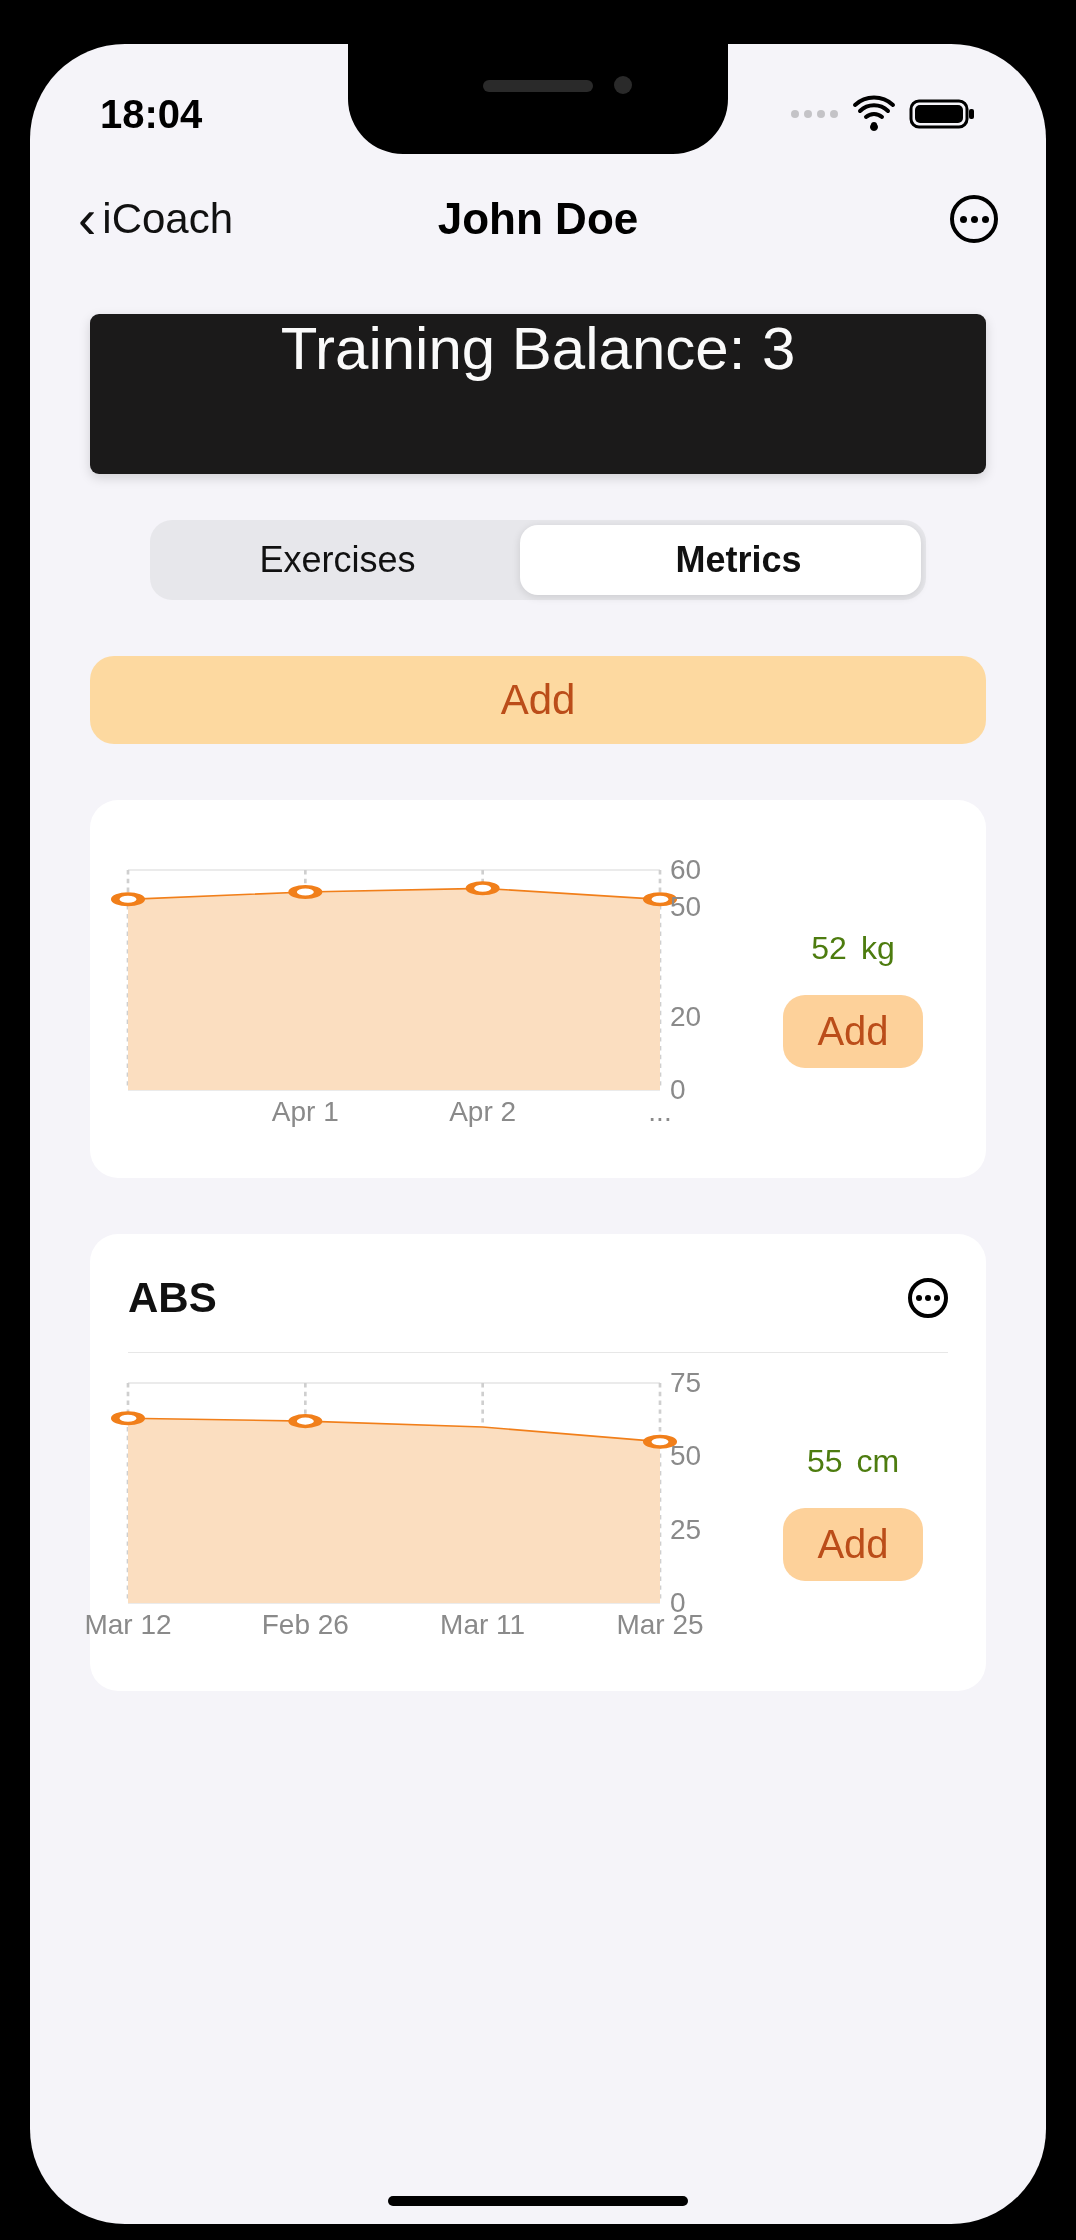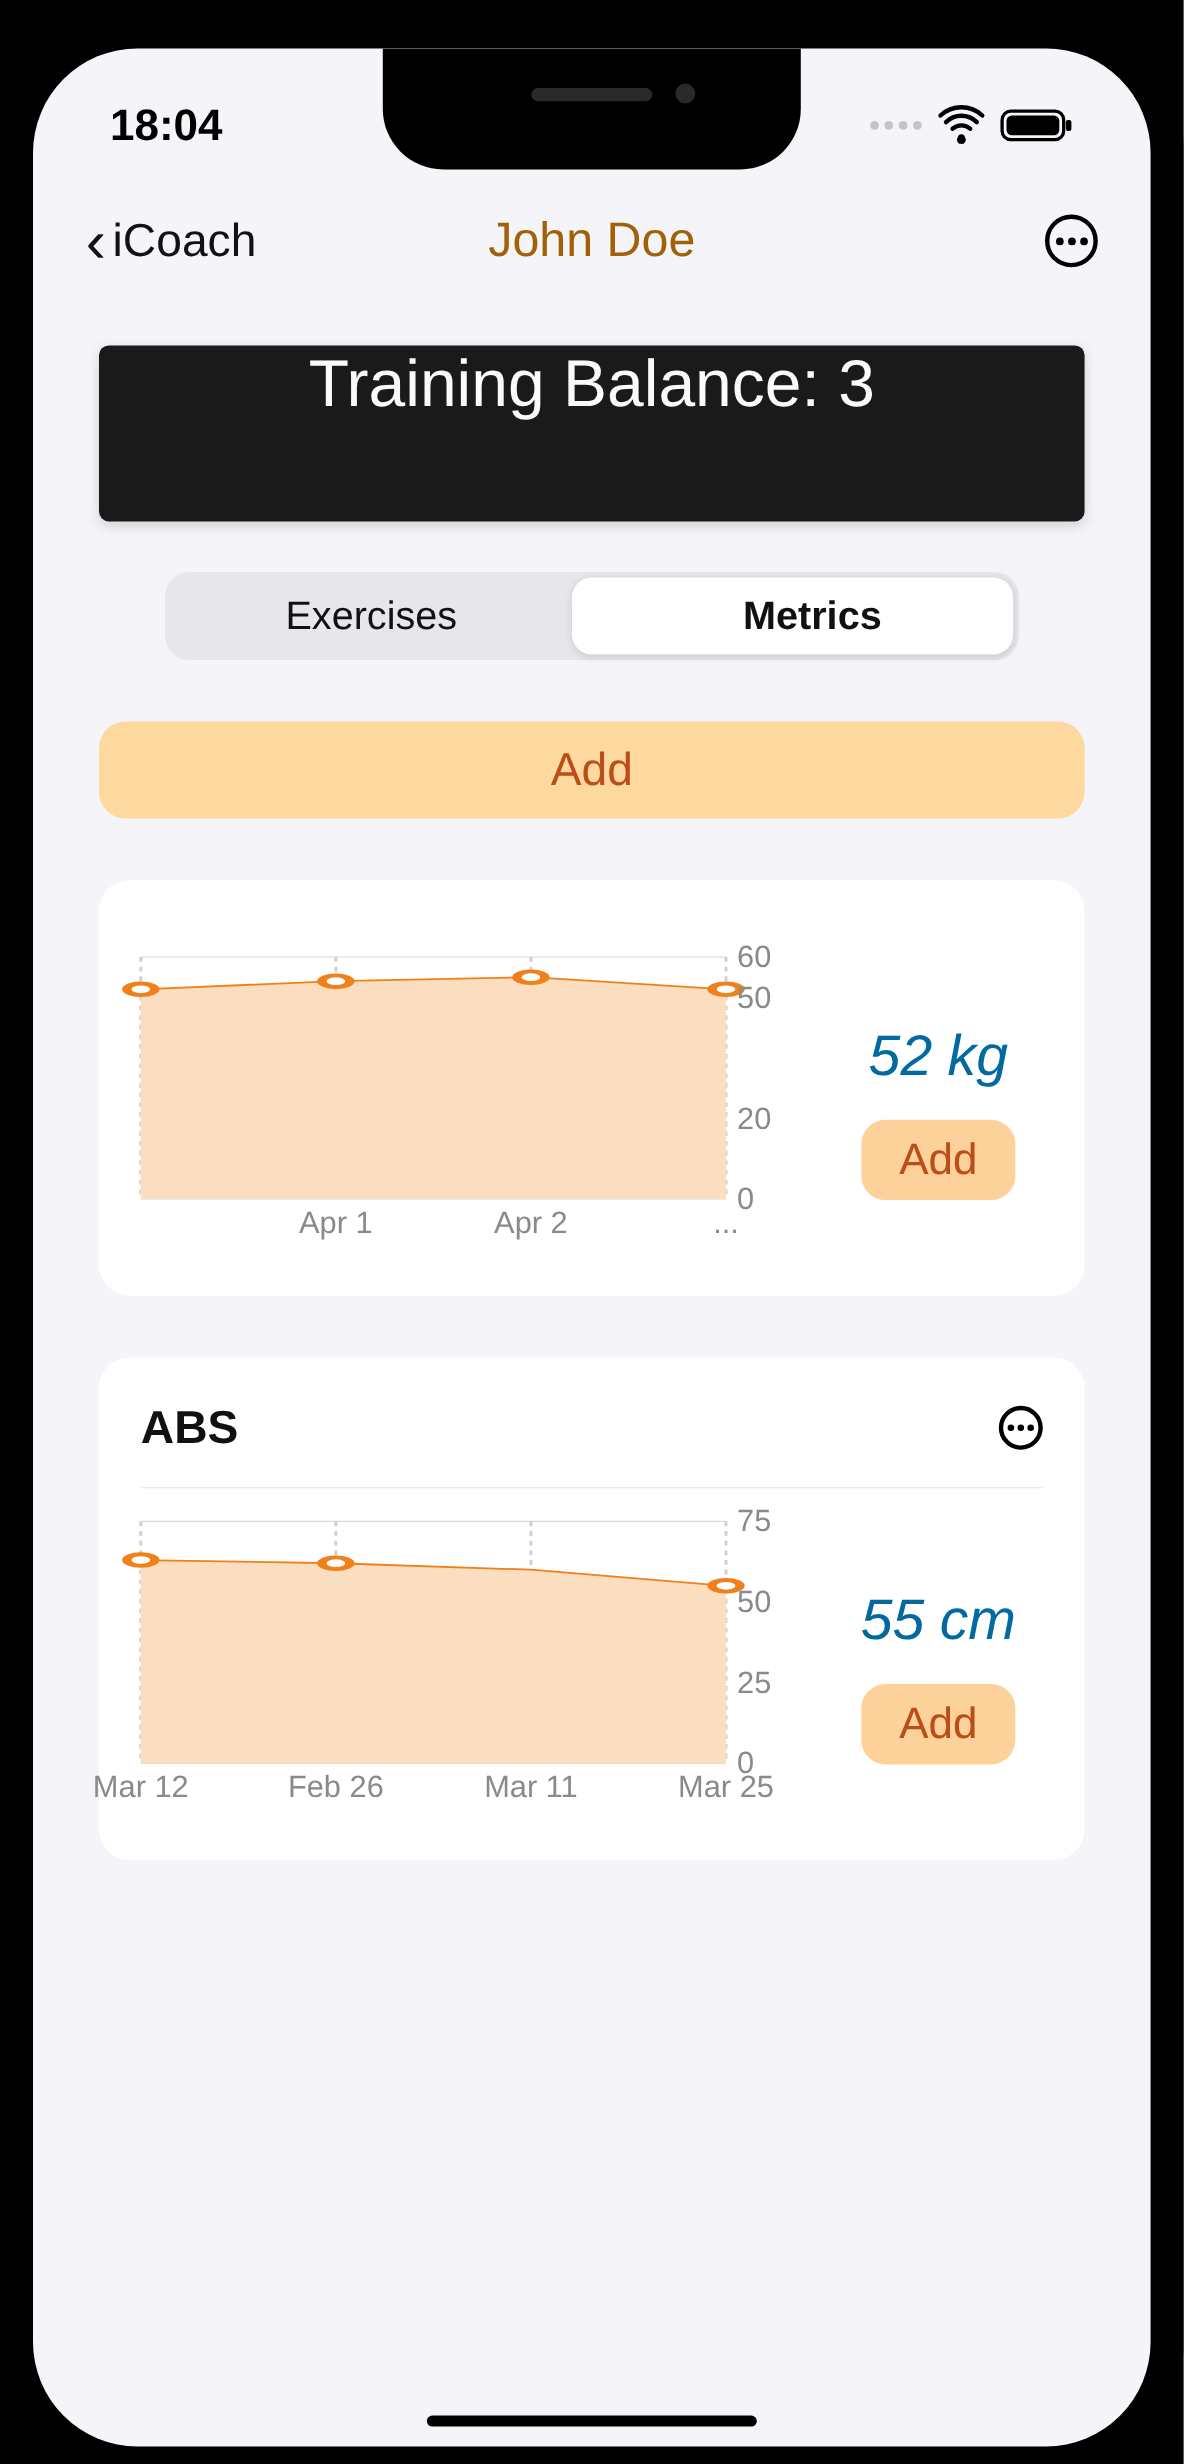--- a/index.html
+++ b/index.html
@@ -109,22 +109,22 @@
     font-size: 42px;
     color: #111;
     cursor: pointer;
   }
   .back-chevron { font-size: 55px; line-height: 1; font-weight: 300; }
   .page-title {
     position: absolute;
     left: 50%;
     transform: translateX(-50%);
     font-size: 44px;
-    font-weight: 400;
-    color: #a16207;
+    font-weight: 700;
+    color: #000000;
   }
   .more-btn {
     width: 48px;
     height: 48px;
     border: 4px solid #000;
     border-radius: 50%;
     display: flex;
     align-items: center;
     justify-content: center;
     cursor: pointer;
@@ -253,27 +253,26 @@
   .metric-side {
     width: 190px;
     display: flex;
     flex-direction: column;
     gap: 28px;
     align-items: center;
     justify-content: flex-start;
     padding-top: 60px;
   }
   .metric-value {
-    font-size: 52px;
-    color: #0369a1;
+    font-size: 32px;
+    color: #4d7c0f;
     display: flex;
     align-items: baseline;
     gap: 14px;
     white-space: nowrap;
-    font-style: italic;
   }
   .metric-add {
     background: #fdd19a;
     color: #bb4d19;
     font-size: 40px;
     font-weight: 500;
     border-radius: 22px;
     padding: 14px 34px;
     cursor: pointer;
   }

